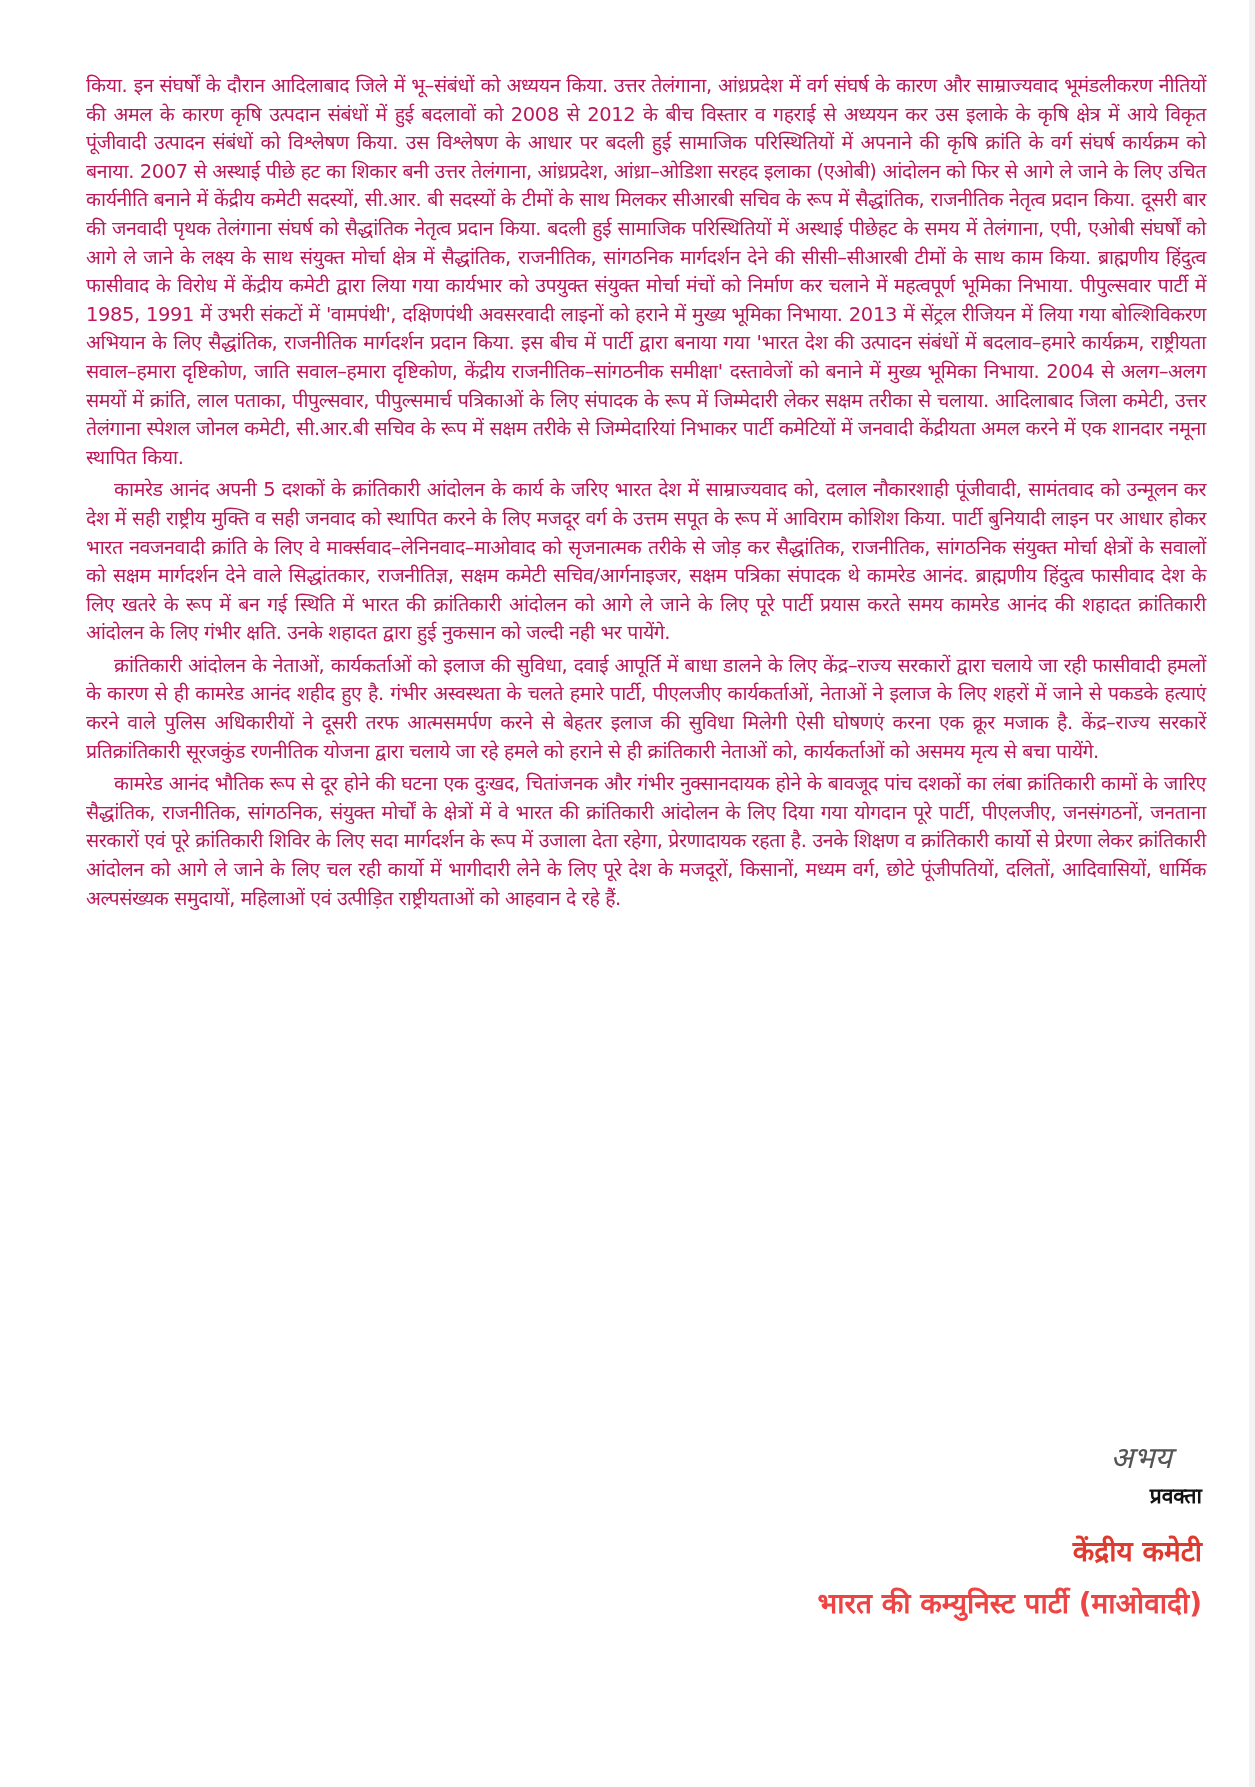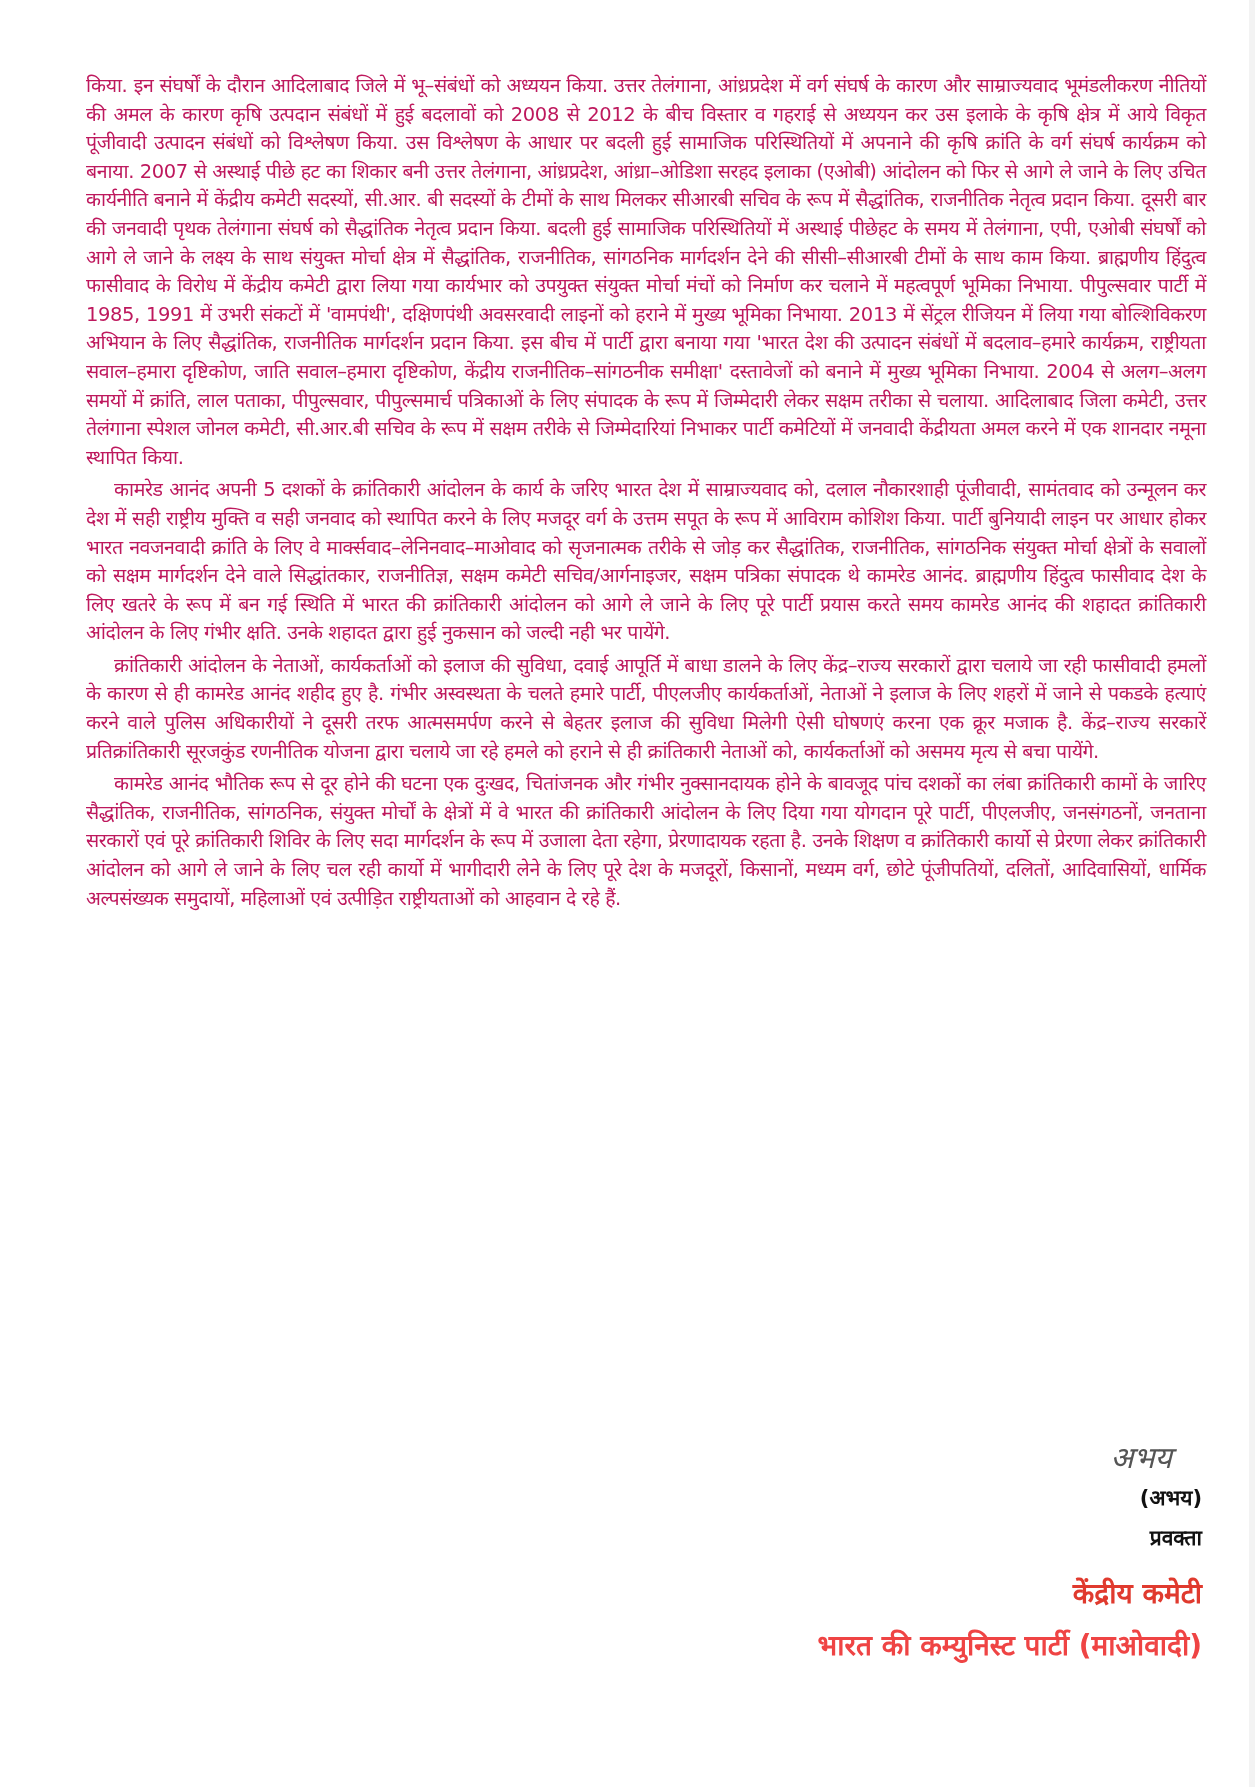--- a/index.html
+++ b/index.html
@@ -32,19 +32,18 @@
 
 <div class="page">
   <p class="para">किया. इन संघर्षों के दौरान आदिलाबाद जिले में भू–संबंधों को अध्ययन किया. उत्तर तेलंगाना, आंध्रप्रदेश में वर्ग संघर्ष के कारण और साम्राज्यवाद भूमंडलीकरण नीतियों की अमल के कारण कृषि उत्पदान संबंधों में हुई बदलावों को 2008 से 2012 के बीच विस्तार व गहराई से अध्ययन कर उस इलाके के कृषि क्षेत्र में आये विकृत पूंजीवादी उत्पादन संबंधों को विश्लेषण किया. उस विश्लेषण के आधार पर बदली हुई सामाजिक परिस्थितियों में अपनाने की कृषि क्रांति के वर्ग संघर्ष कार्यक्रम को बनाया. 2007 से अस्थाई पीछे हट का शिकार बनी उत्तर तेलंगाना, आंध्रप्रदेश, आंध्रा–ओडिशा सरहद इलाका (एओबी) आंदोलन को फिर से आगे ले जाने के लिए उचित कार्यनीति बनाने में केंद्रीय कमेटी सदस्यों, सी.आर. बी सदस्यों के टीमों के साथ मिलकर सीआरबी सचिव के रूप में सैद्धांतिक, राजनीतिक नेतृत्व प्रदान किया. दूसरी बार की जनवादी पृथक तेलंगाना संघर्ष को सैद्धांतिक नेतृत्व प्रदान किया. बदली हुई सामाजिक परिस्थितियों में अस्थाई पीछेहट के समय में तेलंगाना, एपी, एओबी संघर्षों को आगे ले जाने के लक्ष्य के साथ संयुक्त मोर्चा क्षेत्र में सैद्धांतिक, राजनीतिक, सांगठनिक मार्गदर्शन देने की सीसी–सीआरबी टीमों के साथ काम किया. ब्राह्मणीय हिंदुत्व फासीवाद के विरोध में केंद्रीय कमेटी द्वारा लिया गया कार्यभार को उपयुक्त संयुक्त मोर्चा मंचों को निर्माण कर चलाने में महत्वपूर्ण भूमिका निभाया. पीपुल्सवार पार्टी में 1985, 1991 में उभरी संकटों में 'वामपंथी', दक्षिणपंथी अवसरवादी लाइनों को हराने में मुख्य भूमिका निभाया. 2013 में सेंट्रल रीजियन में लिया गया बोल्शिविकरण अभियान के लिए सैद्धांतिक, राजनीतिक मार्गदर्शन प्रदान किया. इस बीच में पार्टी द्वारा बनाया गया 'भारत देश की उत्पादन संबंधों में बदलाव–हमारे कार्यक्रम, राष्ट्रीयता सवाल–हमारा दृष्टिकोण, जाति सवाल–हमारा दृष्टिकोण, केंद्रीय राजनीतिक–सांगठनीक समीक्षा' दस्तावेजों को बनाने में मुख्य भूमिका निभाया. 2004 से अलग–अलग समयों में क्रांति, लाल पताका, पीपुल्सवार, पीपुल्समार्च पत्रिकाओं के लिए संपादक के रूप में जिम्मेदारी लेकर सक्षम तरीका से चलाया. आदिलाबाद जिला कमेटी, उत्तर तेलंगाना स्पेशल जोनल कमेटी, सी.आर.बी सचिव के रूप में सक्षम तरीके से जिम्मेदारियां निभाकर पार्टी कमेटियों में जनवादी केंद्रीयता अमल करने में एक शानदार नमूना स्थापित किया.</p>
   <p class="para indent">कामरेड आनंद अपनी 5 दशकों के क्रांतिकारी आंदोलन के कार्य के जरिए भारत देश में साम्राज्यवाद को, दलाल नौकारशाही पूंजीवादी, सामंतवाद को उन्मूलन कर देश में सही राष्ट्रीय मुक्ति व सही जनवाद को स्थापित करने के लिए मजदूर वर्ग के उत्तम सपूत के रूप में आविराम कोशिश किया. पार्टी बुनियादी लाइन पर आधार होकर भारत नवजनवादी क्रांति के लिए वे मार्क्सवाद–लेनिनवाद–माओवाद को सृजनात्मक तरीके से जोड़ कर सैद्धांतिक, राजनीतिक, सांगठनिक संयुक्त मोर्चा क्षेत्रों के सवालों को सक्षम मार्गदर्शन देने वाले सिद्धांतकार, राजनीतिज्ञ, सक्षम कमेटी सचिव/आर्गनाइजर, सक्षम पत्रिका संपादक थे कामरेड आनंद. ब्राह्मणीय हिंदुत्व फासीवाद देश के लिए खतरे के रूप में बन गई स्थिति में भारत की क्रांतिकारी आंदोलन को आगे ले जाने के लिए पूरे पार्टी प्रयास करते समय कामरेड आनंद की शहादत क्रांतिकारी आंदोलन के लिए गंभीर क्षति. उनके शहादत द्वारा हुई नुकसान को जल्दी नही भर पायेंगे.</p>
   <p class="para indent">क्रांतिकारी आंदोलन के नेताओं, कार्यकर्ताओं को इलाज की सुविधा, दवाई आपूर्ति में बाधा डालने के लिए केंद्र–राज्य सरकारों द्वारा चलाये जा रही फासीवादी हमलों के कारण से ही कामरेड आनंद शहीद हुए है. गंभीर अस्वस्थता के चलते हमारे पार्टी, पीएलजीए कार्यकर्ताओं, नेताओं ने इलाज के लिए शहरों में जाने से पकडके हत्याएं करने वाले पुलिस अधिकारीयों ने दूसरी तरफ आत्मसमर्पण करने से बेहतर इलाज की सुविधा मिलेगी ऐसी घोषणएं करना एक क्रूर मजाक है. केंद्र–राज्य सरकारें प्रतिक्रांतिकारी सूरजकुंड रणनीतिक योजना द्वारा चलाये जा रहे हमले को हराने से ही क्रांतिकारी नेताओं को, कार्यकर्ताओं को असमय मृत्य से बचा पायेंगे.</p>
   <p class="para indent">कामरेड आनंद भौतिक रूप से दूर होने की घटना एक दुःखद, चितांजनक और गंभीर नुक्सानदायक होने के बावजूद पांच दशकों का लंबा क्रांतिकारी कामों के जारिए सैद्धांतिक, राजनीतिक, सांगठनिक, संयुक्त मोर्चों के क्षेत्रों में वे भारत की क्रांतिकारी आंदोलन के लिए दिया गया योगदान पूरे पार्टी, पीएलजीए, जनसंगठनों, जनताना सरकारों एवं पूरे क्रांतिकारी शिविर के लिए सदा मार्गदर्शन के रूप में उजाला देता रहेगा, प्रेरणादायक रहता है. उनके शिक्षण व क्रांतिकारी कार्यो से प्रेरणा लेकर क्रांतिकारी आंदोलन को आगे ले जाने के लिए चल रही कार्यो में भागीदारी लेने के लिए पूरे देश के मजदूरों, किसानों, मध्यम वर्ग, छोटे पूंजीपतियों, दलितों, आदिवासियों, धार्मिक अल्पसंख्यक समुदायों, महिलाओं एवं उत्पीड़ित राष्ट्रीयताओं को आहवान दे रहे हैं.</p>
 </div>
 
 <div class="signature-block">
   <div class="sig-scribble">अभय</div>
-  <div class="sig-name">(अभय)</div>
   <div class="sig-title">प्रवक्ता</div>
   <div class="org-line1 org" style="color: rgb(224, 58, 46);">केंद्रीय कमेटी</div>
   <div class="org-line2 org" style="color: #ef4444;">भारत की कम्युनिस्ट पार्टी (माओवादी)</div>
 </div>
 
 <div class="right-edge"></div>
 
 </body></html>

